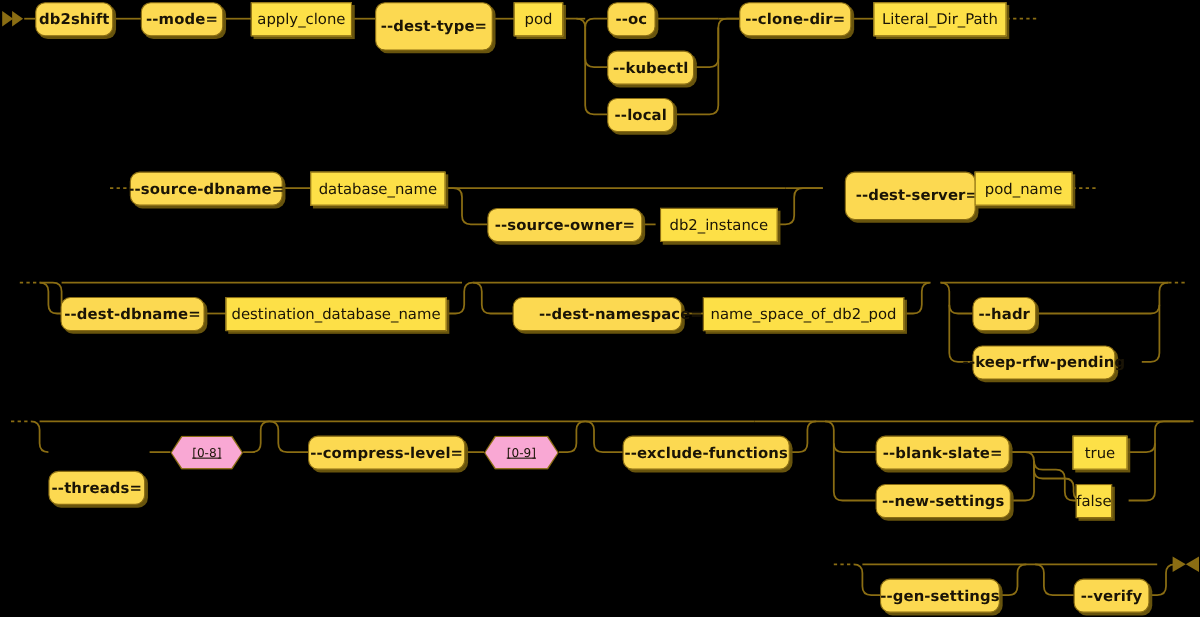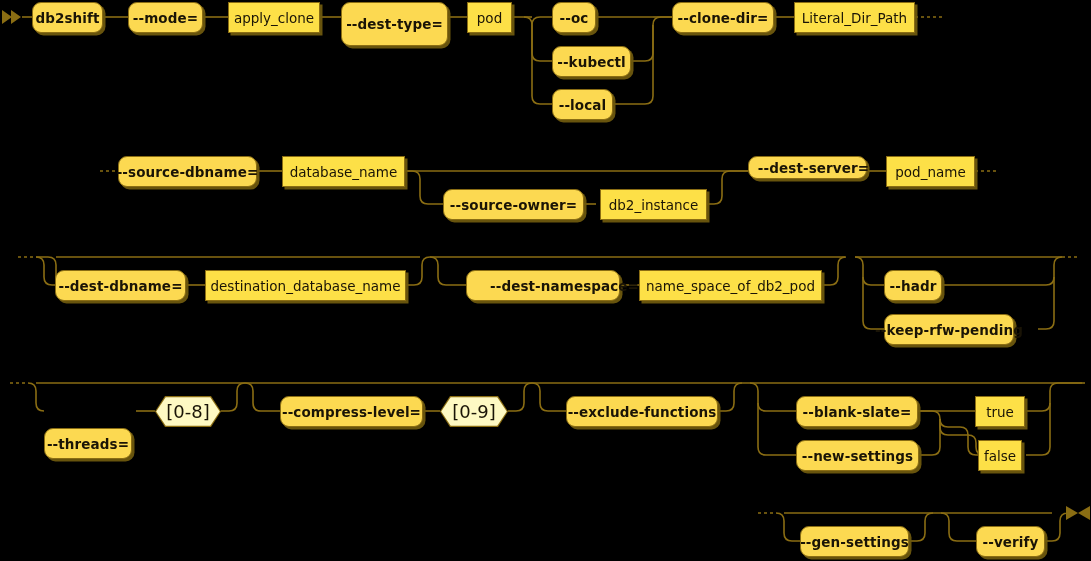--- a/index.html
+++ b/index.html
@@ -19,23 +19,23 @@
 
   
   .var{background:#fde047;border:1.2px solid #8a6d13;border-radius:0;
        font-weight:normal;font-size:13.5px;
        box-shadow:2.5px 2.5px 0 rgba(110,88,14,.95);}
   .hexwrap{position:absolute;z-index:5;}
   .hexborder{position:absolute;left:0;top:0;width:100%;height:100%;
        background:#8a6d13;
        clip-path:polygon(10px 0,calc(100% - 10px) 0,100% 50%,calc(100% - 10px) 100%,10px 100%,0 50%);}
   .hexinner{position:absolute;left:1.2px;top:1.2px;width:calc(100% - 2.4px);height:calc(100% - 2.4px);
-       background:#fef9c3;display:flex;align-items:center;justify-content:center;
+       background:#f9a8d4;display:flex;align-items:center;justify-content:center;
        clip-path:polygon(9.5px 0,calc(100% - 9.5px) 0,100% 50%,calc(100% - 9.5px) 100%,9.5px 100%,0 50%);
-       color:#1a1406;font-size:18px;}
+       color:#1a1406;font-size:11px;text-decoration:underline;}
 </style>
 </head>
 <body>
 
 <div id="stage">
 
   <svg id="rails" viewBox="0 0 1091 561" xmlns="http://www.w3.org/2000/svg">
     <g fill="none" stroke="#8a6d13" stroke-width="1.6" stroke-linecap="butt">
 
       <path d="M22,17 H32"></path>
@@ -143,21 +143,21 @@
   <div class="node kw" style="left:552px; top:2px;  width:44px;  height:31px;">--oc</div>
   <div class="node kw" style="left:552px; top:46px; width:79px;  height:31px;">--kubectl</div>
   <div class="node kw" style="left:552px; top:89px; width:61px;  height:31px;">--local</div>
   <div class="node kw" style="left:672px; top:2px;  width:102px; height:31px;">--clone-dir=</div>
   <div class="node var" style="left:794px; top:2px;  width:121px; height:31px;">Literal_Dir_Path</div>
 
   <div class="node kw" style="left:118px; top:156px; width:139px; height:31px;">--source-dbname=</div>
   <div class="node var" style="left:282px; top:156px; width:123px; height:31px;">database_name</div>
   <div class="node kw" style="left:443px; top:189px; width:141px; height:31px;">--source-owner=</div>
   <div class="node var" style="left:600px; top:189px; width:107px; height:31px;">db2_instance</div>
-  <div class="node kw" style="left:748px; top:156px; width:119px; height:23px;padding-left:12px;">--dest-server=</div>
+  <div class="node kw" style="left:768px; top:156px; width:119px; height:44px;padding-left:12px;">--dest-server=</div>
   <div class="node var" style="left:886px; top:156px; width:89px;  height:31px;">pod_name</div>
 
   <div class="node kw" style="left:55px;  top:270px; width:131px; height:31px;">--dest-dbname=</div>
   <div class="node var" style="left:205px; top:270px; width:201px; height:31px;">destination_database_name</div>
   <div class="node kw" style="left:466px; top:270px; width:154px; height:31px;padding-left:43px;">--dest-namespace=</div>
   <div class="node var" style="left:639px; top:270px; width:183px; height:31px;">name_space_of_db2_pod</div>
   <div class="node kw" style="left:884px; top:270px; width:58px;  height:31px;">--hadr</div>
   <div class="node kw" style="left:884px; top:314px; width:130px; height:31px;">--keep-rfw-pending</div>
 
   <div class="node kw" style="left:44px;  top:396px; width:88px;  height:31px;margin-top:32px;">--threads=</div>
@@ -167,18 +167,18 @@
   </div>
   <div class="node kw" style="left:280px; top:396px; width:143px; height:31px;">--compress-level=</div>
   <div class="hexwrap" style="left:440px; top:396px; width:68px;  height:31px;">
     <div class="hexborder"></div>
     <div class="hexinner">[0-9]</div>
   </div>
   <div class="node kw" style="left:566px; top:396px; width:152px; height:31px;">--exclude-functions</div>
   <div class="node kw" style="left:796px; top:396px; width:122px; height:31px;">--blank-slate=</div>
   <div class="node kw" style="left:796px; top:440px; width:123px; height:31px;">--new-settings</div>
   <div class="node var" style="left:975px; top:396px; width:50px;  height:31px;">true</div>
-  <div class="node var" style="left:978px; top:440px; width:44px;  height:31px;">false</div>
+  <div class="node var" style="left:978px; top:440px; width:33px;  height:31px;">false</div>
 
   <div class="node kw" style="left:800px; top:526px; width:109px; height:31px;">--gen-settings</div>
   <div class="node kw" style="left:976px; top:526px; width:69px;  height:31px;">--verify</div>
 
 </div>
 
 </body></html>

